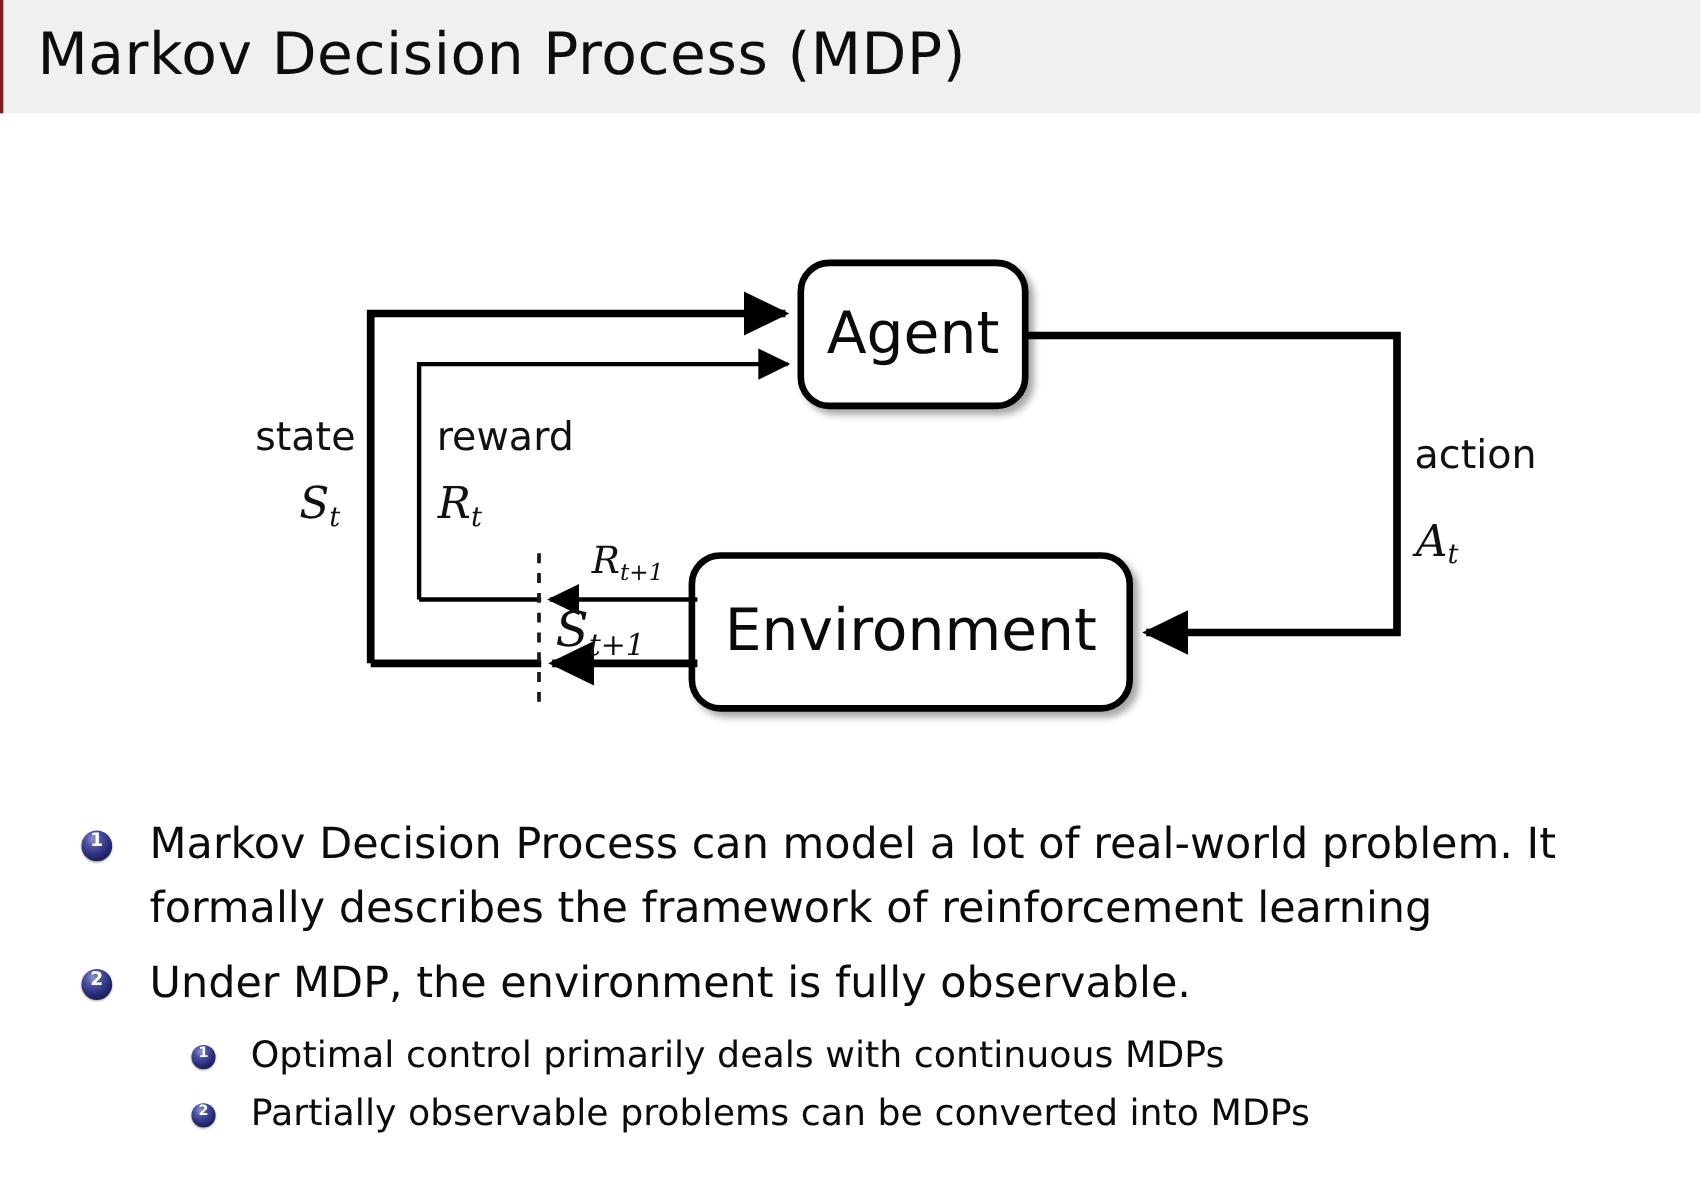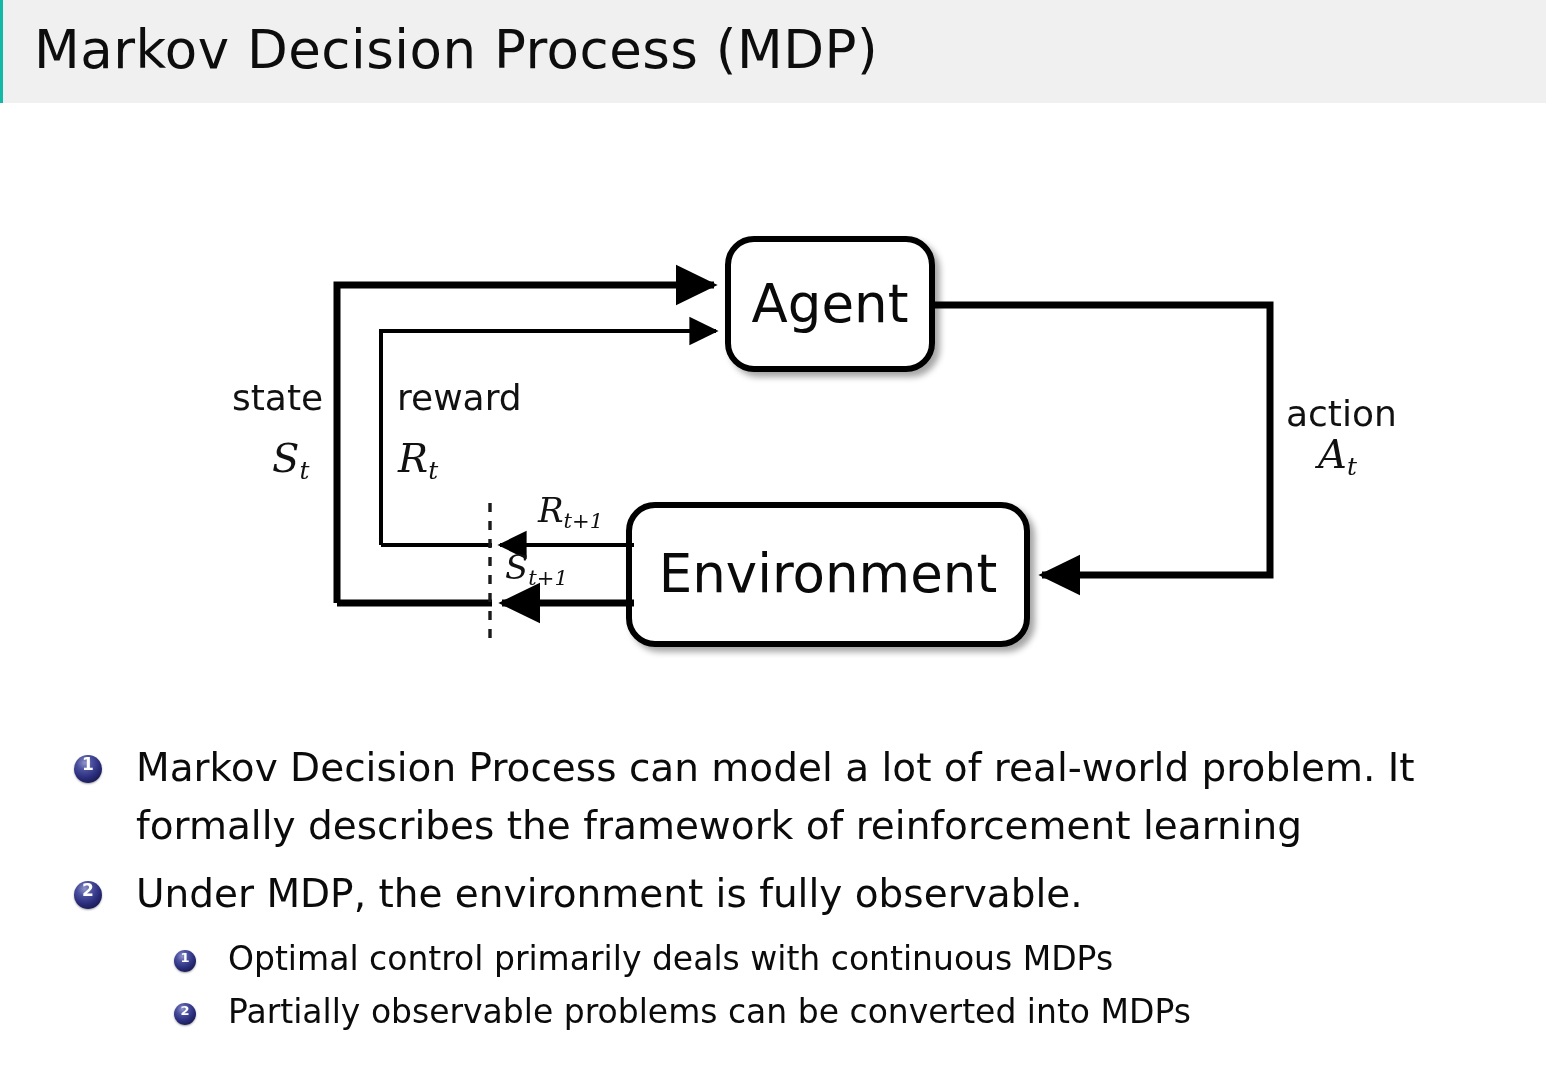--- a/index.html
+++ b/index.html
@@ -18,21 +18,21 @@
 
   
   #header-bar {
     position: absolute;
     left: 0;
     top: 0;
     width: 1546px;
     height: 103px;
     background: #f0f0f0;
     box-sizing: border-box;
-    border-left: 3px solid #14b8a6;
+    border-left: 3px solid #7f1d1d;
   }
   #page-title {
     position: absolute;
     left: 31px;
     top: 14px;
     font-family: "DejaVu Sans", sans-serif;
     font-size: 53px;
     font-weight: 400;
     letter-spacing: 0.5px;
     color: #0d0d0d;
@@ -188,29 +188,29 @@
   <div class="dgm-sym" style="left:272px; top:332px; font-size:40px;">
     <span>S</span><sub>t</sub>
   </div>
 
   <div class="dgm-label" style="left:397px; top:274px; font-size:36px;">reward</div>
   <div class="dgm-sym" style="left:398px; top:332px; font-size:40px;">
     <span>R</span><sub>t</sub>
   </div>
 
   <div class="dgm-label" style="left:1286px; top:290px; font-size:36px;">action</div>
-  <div class="dgm-sym" style="left:1287px; top:328px; font-size:40px;margin-left:31px;">
+  <div class="dgm-sym" style="left:1287px; top:366px; font-size:40px;">
     <span>A</span><sub>t</sub>
   </div>
 
   <div class="dgm-sym" style="left:538px; top:387px; font-size:34px;">
     <span>R</span><sub>t+1</sub>
   </div>
 
-  <div class="dgm-sym" style="left:505px; top:444px; font-size:34px;">
+  <div class="dgm-sym" style="left:505px; top:444px; font-size:44px;">
     <span>S</span><sub>t+1</sub>
   </div>
 
 </div>
 
 <div id="bullet-list">
 
   <div class="bullet-row">
     <div class="badge badge-l1" style="left:74px; top:20px;">1</div>
     <div class="bullet-text-l1" style="left:136px; top:4px;">Markov Decision Process can model a lot of real-world problem. It</div>

